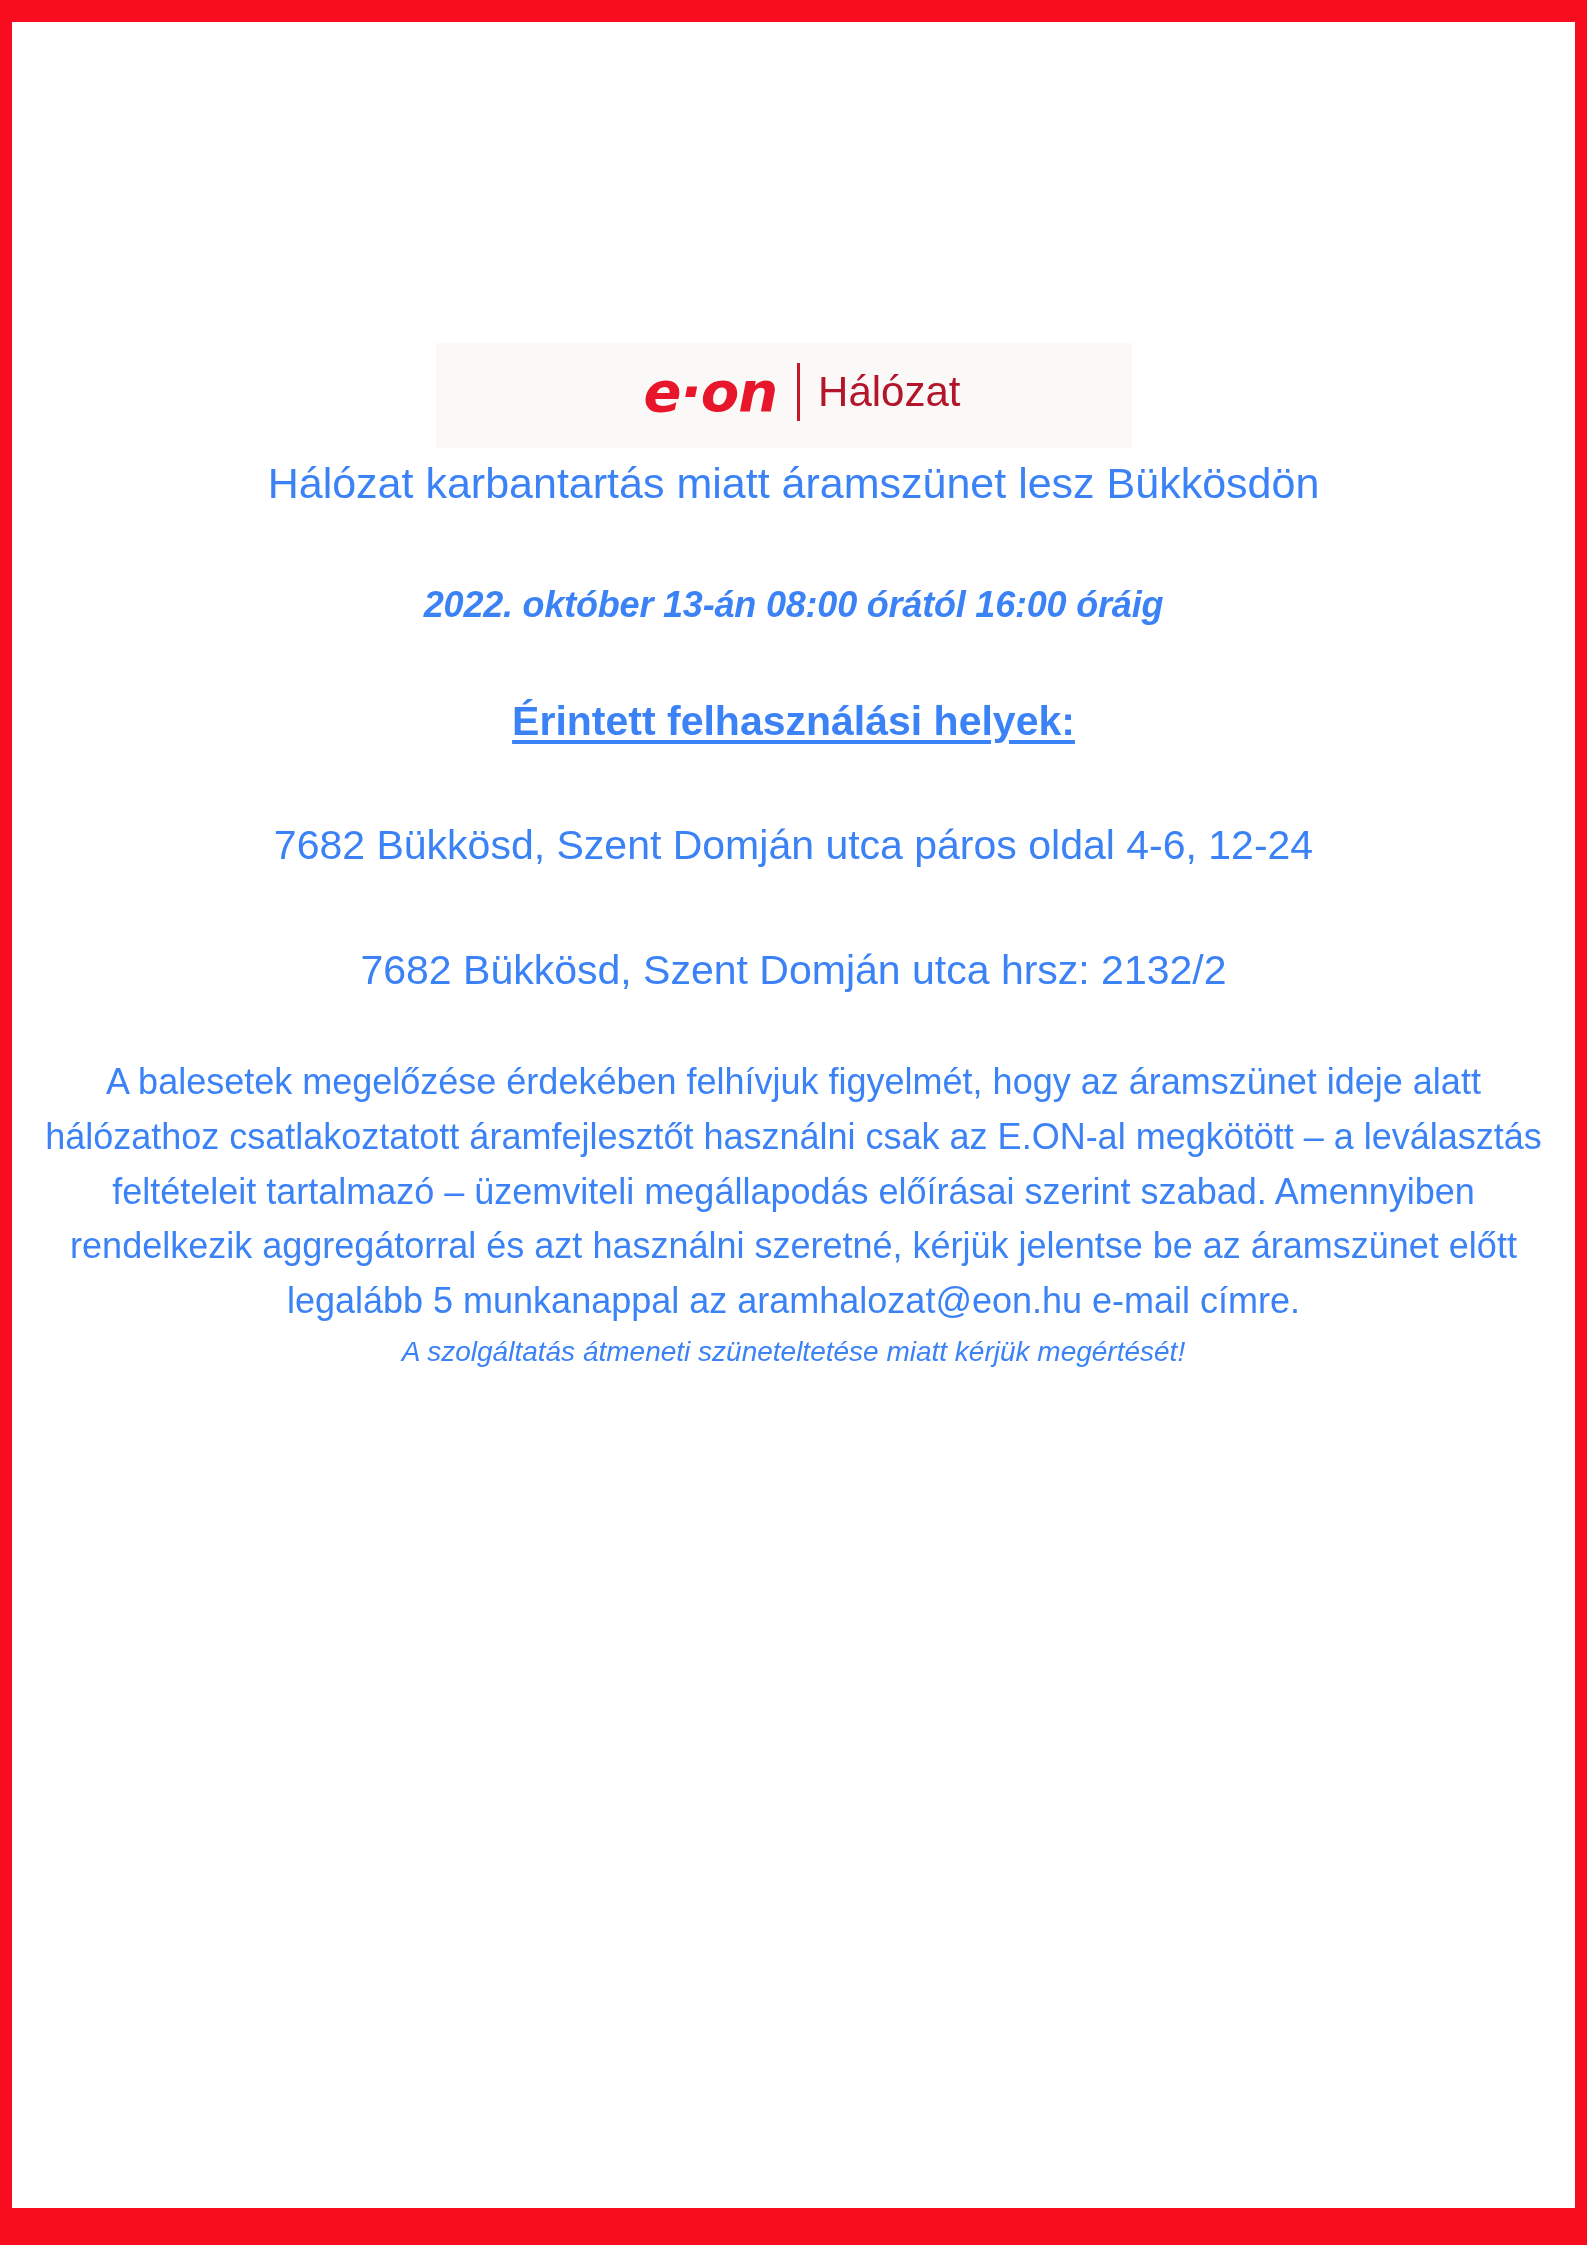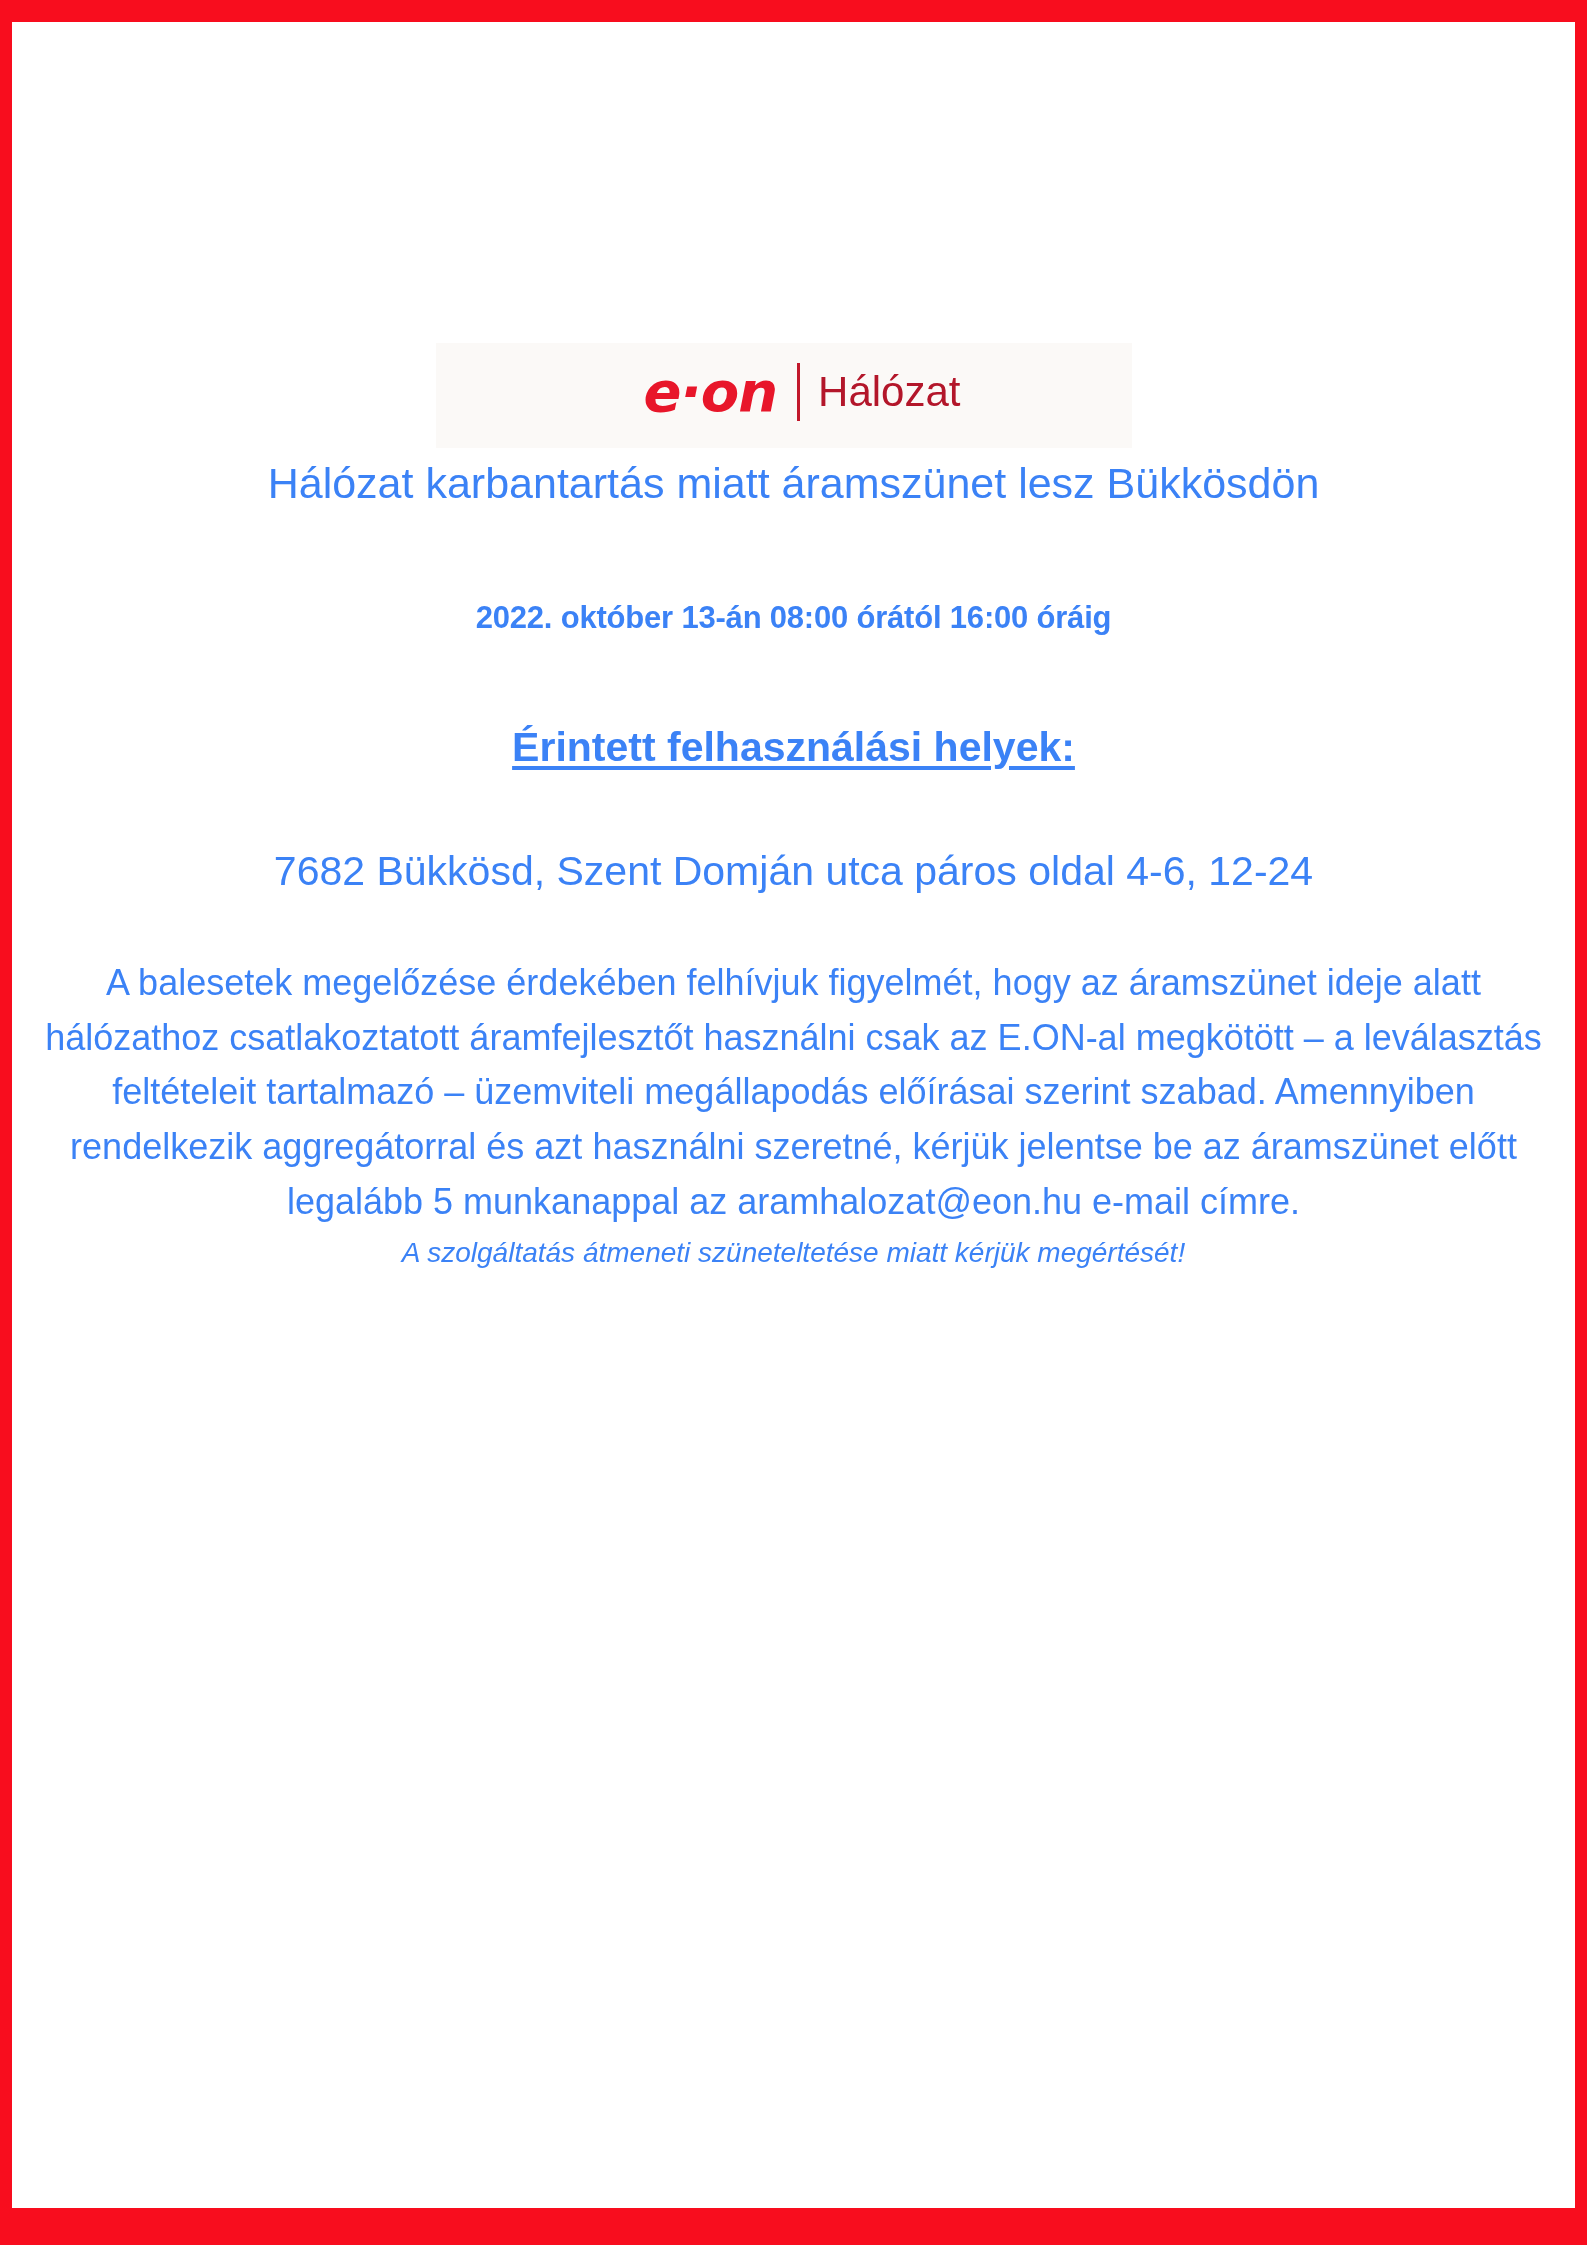--- a/index.html
+++ b/index.html
@@ -128,25 +128,26 @@
 
   .headline {
     font-size: 43px;
     line-height: 1.32;
     font-weight: 400;
     margin: 0;
     padding: 0 170px;
   }
 
   .datetime {
-    font-size: 31px;
+    font-size: 36px;
     font-weight: 700;
-    margin: 16px;
+    margin: 0;
     padding-top: 72px;
     letter-spacing: -0.2px;
+    font-style: italic;
   }
 
   .section-label {
     font-size: 41px;
     font-weight: 700;
     margin: 0;
     padding-top: 72px;
     text-decoration: underline;
     text-underline-offset: 5px;
   }
@@ -210,20 +211,21 @@
   <div class="content">
 
     <p class="headline">Hálózat karbantartás miatt áramszünet lesz Bükkösdön</p>
 
     <p class="datetime">2022. október 13-án 08:00 órától  16:00 óráig</p>
 
     <p class="section-label">Érintett felhasználási helyek:</p>
 
     <ul class="addresses">
       <li class="address-item">7682 Bükkösd, Szent Domján utca páros oldal 4-6, 12-24</li>
+      <li class="address-item">7682 Bükkösd, Szent Domján utca hrsz: 2132/2</li>
     </ul>
 
     <p class="notice">A balesetek megelőzése érdekében felhívjuk figyelmét, hogy az áramszünet ideje alatt hálózathoz csatlakoztatott áramfejlesztőt használni csak az E.ON-al megkötött – a leválasztás feltételeit tartalmazó – üzemviteli megállapodás előírásai szerint szabad. Amennyiben rendelkezik aggregátorral és azt használni szeretné, kérjük jelentse be az áramszünet előtt legalább 5 munkanappal az aramhalozat@eon.hu e-mail címre.</p>
 
 
     <p class="notice-3">A szolgáltatás átmeneti szüneteltetése miatt kérjük megértését!</p>
 
   </div>
 </div>
 

